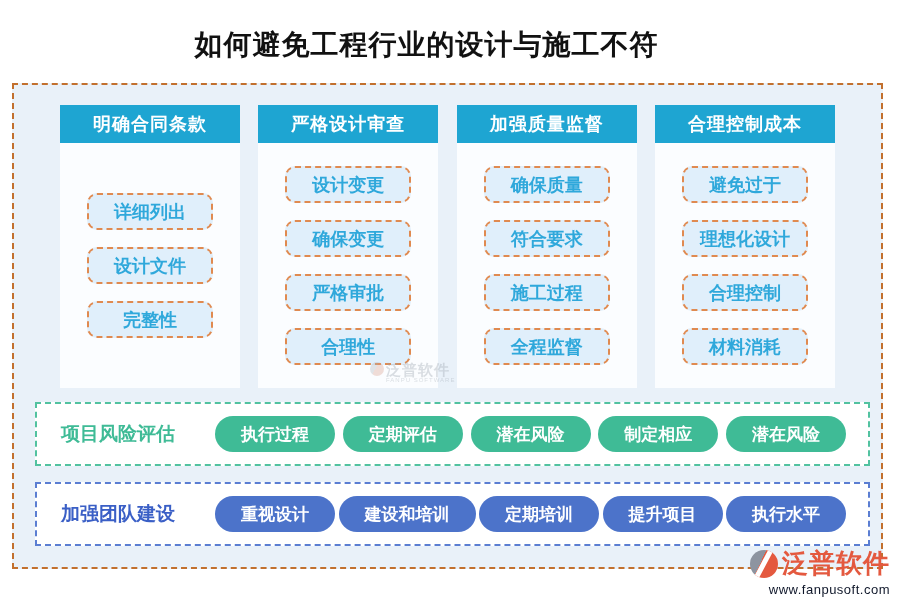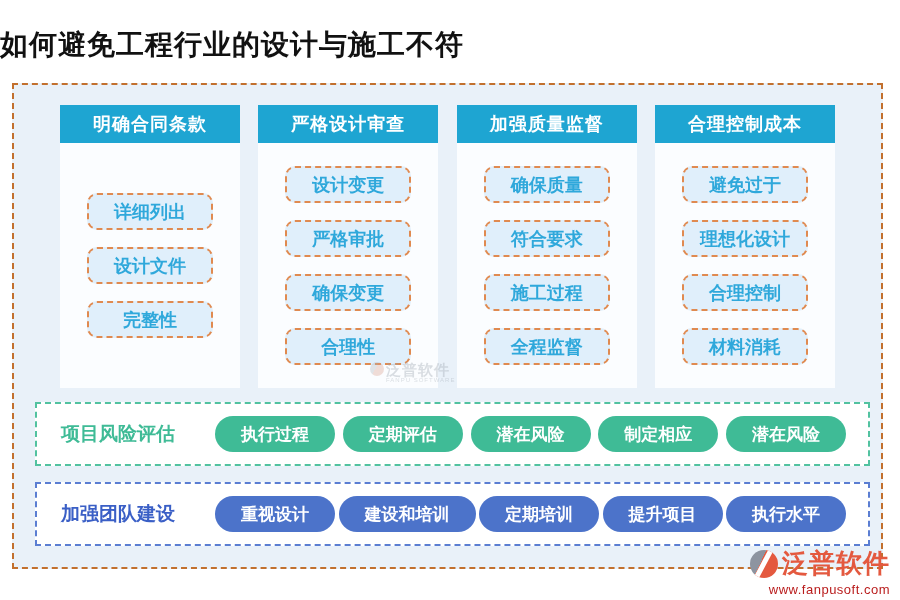--- a/index.html
+++ b/index.html
@@ -6,20 +6,21 @@
   html, body { width: 900px; height: 600px; }
   body {
     font-family: "Liberation Sans", "DejaVu Sans", sans-serif;
     background: #ffffff;
     position: relative;
     overflow: hidden;
   }
   .title {
     position: absolute;
     top: 26px; left: 0; width: 853px;
+    text-align: center;
     font-size: 28px;
     font-weight: bold;
     color: #111111;
     letter-spacing: 1px;
   }
   .board {
     position: absolute;
     left: 12px; top: 83px;
     width: 871px; height: 486px;
     background: #e9f1f9;
@@ -160,21 +161,21 @@
   }
   .logo-text {
     font-size: 26px;
     font-weight: bold;
     color: #e4593f;
     letter-spacing: 1px;
     white-space: nowrap;
   }
   .logo-url {
     font-size: 13px;
-    color: #b91c1c;
+    color: #0f172a;
     margin-top: 1px;
     letter-spacing: 0.5px;
   }
 </style>
 </head>
 <body>
 
 <div class="title">如何避免工程行业的设计与施工不符</div>
 
 <div class="board">
@@ -187,22 +188,22 @@
         <div class="col-item">详细列出</div>
         <div class="col-item">设计文件</div>
         <div class="col-item">完整性</div>
       </div>
     </div>
 
     <div class="col-card">
       <div class="col-header">严格设计审查</div>
       <div class="col-items">
         <div class="col-item">设计变更</div>
+        <div class="col-item">确保变更</div>
         <div class="col-item">严格审批</div>
-        <div class="col-item">确保变更</div>
         <div class="col-item">合理性</div>
       </div>
     </div>
 
     <div class="col-card">
       <div class="col-header">加强质量监督</div>
       <div class="col-items">
         <div class="col-item">确保质量</div>
         <div class="col-item">符合要求</div>
         <div class="col-item">施工过程</div>

